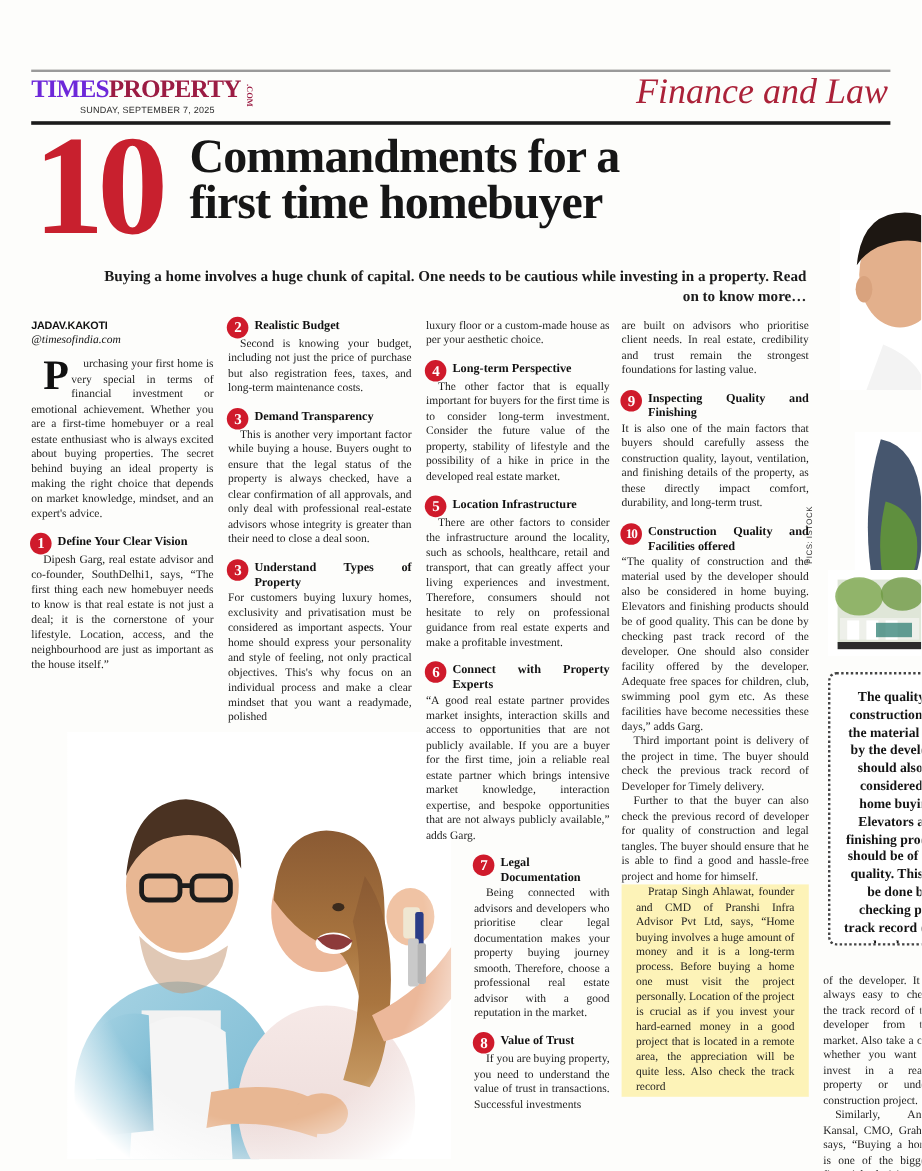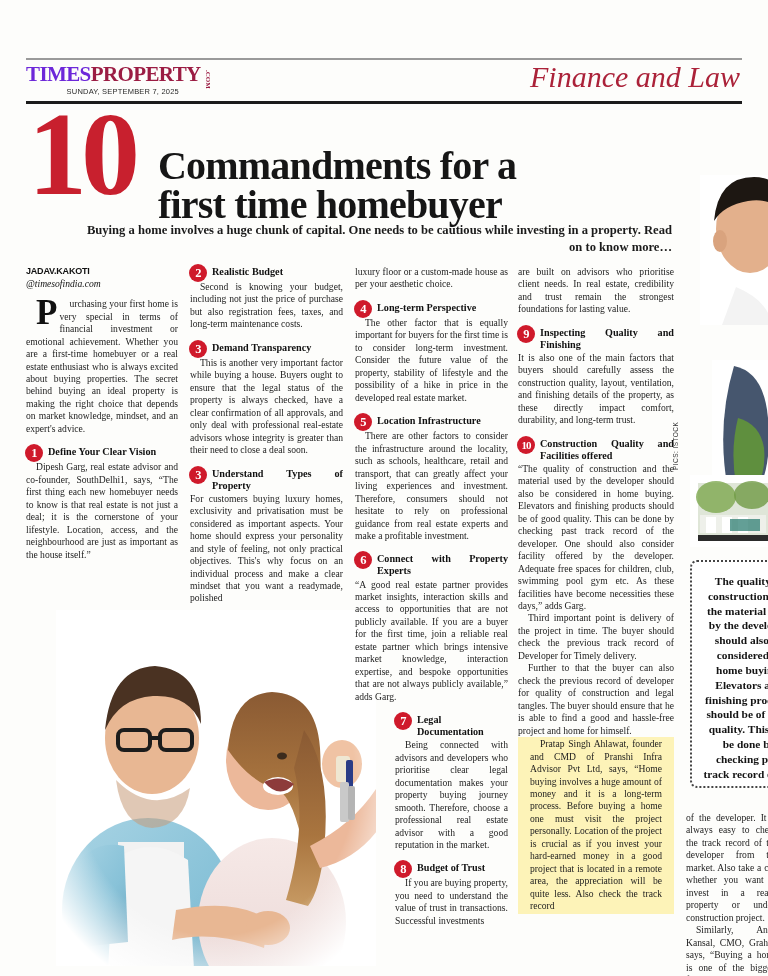--- a/index.html
+++ b/index.html
@@ -94,21 +94,20 @@
   }
   .headline {
     position: absolute;
     left: 132px; top: 2px;
     font-family: "Liberation Serif", serif;
     font-weight: bold;
     font-size: 40px;
     line-height: 0.98;
     color: #161616;
     letter-spacing: -0.8px;
-    margin-top: 36px;
   }
 
   
   .standfirst {
     position: absolute;
     left: 72px; top: 222px; width: 600px;
     text-align: right;
     font-family: "Liberation Serif", serif;
     font-weight: bold;
     font-size: 12.6px;
@@ -442,21 +441,21 @@
       <div class="item-head">
         <span class="bullet-num">7</span>
         <span>Legal Documentation</span>
       </div>
       <p class="item-body">Being connected with advisors and developers who prioritise clear legal documentation makes your property buying journey smooth. Therefore, choose a professional real estate advisor with a good reputation in the market.</p>
     </div>
 
     <div class="item" style="margin-left:40px;width:113px">
       <div class="item-head">
         <span class="bullet-num">8</span>
-        <span>Budget of Trust</span>
+        <span>Value of Trust</span>
       </div>
       <p class="item-body">If you are buying property, you need to understand the value of trust in transactions. Successful investments</p>
     </div>
   </div>
 
   <div class="col" id="col4">
     <p class="noindent">are built on advisors who prioritise client needs. In real estate, credibility and trust remain the strongest foundations for lasting value.</p>
 
     <div class="item">
       <div class="item-head">

